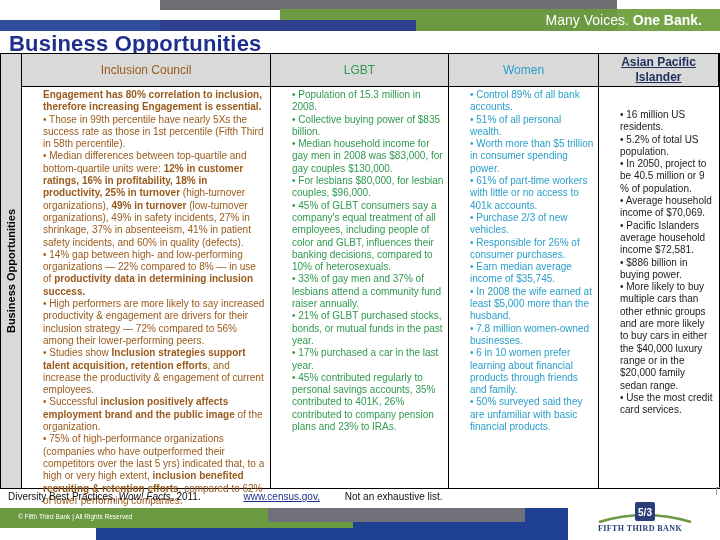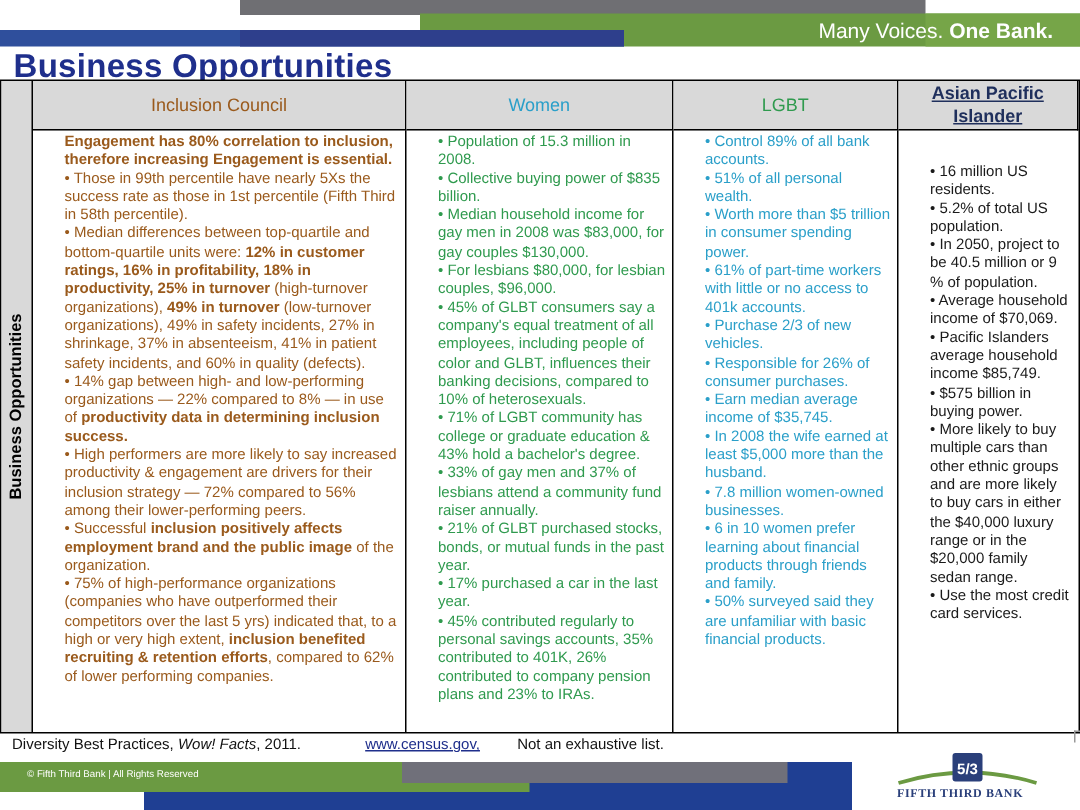--- a/index.html
+++ b/index.html
@@ -93,42 +93,42 @@
 </div>
 
 <h1 class="page-title">Business Opportunities</h1>
 
 <div class="table-wrap">
   <div class="side-col">
     <div class="side-label">Business Opportunities</div>
   </div>
   <div class="grid">
     <div class="hcell h-incl">Inclusion Council</div>
+    <div class="hcell h-lgbt">LGBT</div>
     <div class="hcell h-women">Women</div>
-    <div class="hcell h-lgbt">LGBT</div>
     <div class="hcell h-asian">
       <span style="display:block;width:80px;text-decoration:underline;">Asian Pacific Islander</span>
     </div>
 
     <div class="bcell c-incl" id="col-inclusion">
         <p><span class="bold">Engagement has 80% correlation to inclusion, therefore increasing Engagement is essential.</span></p>
         <p>• Those in 99th percentile have nearly 5Xs the success rate as those in 1st percentile (Fifth Third in 58th percentile).</p>
         <p><span>• Median differences between top-quartile and bottom-quartile units were: </span><span class="bold">12% in customer ratings, 16% in profitability, 18% in productivity, 25% in turnover</span><span> (high-turnover organizations), </span><span class="bold">49% in turnover</span><span> (low-turnover organizations), 49% in safety incidents, 27% in shrinkage, 37% in absenteeism, 41% in patient safety incidents, and 60% in quality (defects).</span></p>
         <p><span>• 14% gap between high- and low-performing organizations — 22% compared to 8% — in use of </span><span class="bold">productivity data in determining inclusion success.</span></p>
         <p>• High performers are more likely to say increased productivity &amp; engagement are drivers for their inclusion strategy — 72% compared to 56% among their lower-performing peers.</p>
+        <p><span>• Studies show </span><span class="bold">Inclusion strategies support talent acquisition, retention efforts</span><span>, and increase the productivity &amp; engagement of current employees.</span></p>
         <p><span>• Successful </span><span class="bold">inclusion positively affects employment brand and the public image</span><span> of the organization.</span></p>
         <p><span>• 75% of high-performance organizations (companies who have outperformed their competitors over the last 5 yrs) indicated that, to a high or very high extent, </span><span class="bold">inclusion benefited recruiting &amp; retention efforts</span><span>, compared to 62% of lower performing companies.</span></p>
       </div>
     <div class="bcell c-lgbt" id="col-lgbt">
         <p>• Population of 15.3 million in 2008.</p>
         <p>• Collective buying power of $835 billion.</p>
         <p>• Median household income for gay men in 2008 was $83,000, for gay couples $130,000.</p>
         <p>• For lesbians $80,000, for lesbian couples, $96,000.</p>
         <p>• 45% of GLBT consumers say a company's equal treatment of all employees, including people of color and GLBT, influences their banking decisions, compared to 10% of heterosexuals.</p>
-        <p>• 71% of LGBT community has college or graduate education &amp; 43% hold a bachelor's degree.</p>
         <p>• 33% of gay men and 37% of lesbians attend a community fund raiser annually.</p>
         <p>• 21% of GLBT purchased stocks, bonds, or mutual funds in the past year.</p>
         <p>• 17% purchased a car in the last year.</p>
         <p>• 45% contributed regularly to personal savings accounts, 35% contributed to 401K, 26% contributed to company pension plans and 23% to IRAs.</p>
       </div>
     <div class="bcell c-women" id="col-women">
         <p>• Control 89% of all bank accounts.</p>
         <p>• 51% of all personal wealth.</p>
         <p>• Worth more than $5 trillion in consumer spending power.</p>
         <p>• 61% of part-time workers with little or no access to 401k accounts.</p>
@@ -138,22 +138,22 @@
         <p>• In 2008 the wife earned at least $5,000 more than the husband.</p>
         <p>• 7.8 million women-owned businesses.</p>
         <p>• 6 in 10 women prefer learning about financial products through friends and family.</p>
         <p>• 50% surveyed said they are unfamiliar with basic financial products.</p>
       </div>
     <div class="bcell c-asian" id="col-asian">
         <p>• 16 million US residents.</p>
         <p>• 5.2% of total US population.</p>
         <p>• In 2050, project to be 40.5 million or 9 % of population.</p>
         <p>• Average household income of $70,069.</p>
-        <p>• Pacific Islanders average household income $85,749.</p>
-        <p>• $575 billion in buying power.</p>
+        <p>• Pacific Islanders average household income $72,581.</p>
+        <p>• $886 billion in buying power.</p>
         <p>• More likely to buy multiple cars than other ethnic groups and are more likely to buy cars in either the $40,000 luxury range or in the $20,000 family sedan range.</p>
         <p>• Use the most credit card services.</p>
       </div>
   </div>
 </div>
 
 <div class="corner-mark"></div>
 
 <div class="footnote">
   <span><span>Diversity Best Practices, </span><i>Wow! Facts</i><span>, 2011.</span></span>

